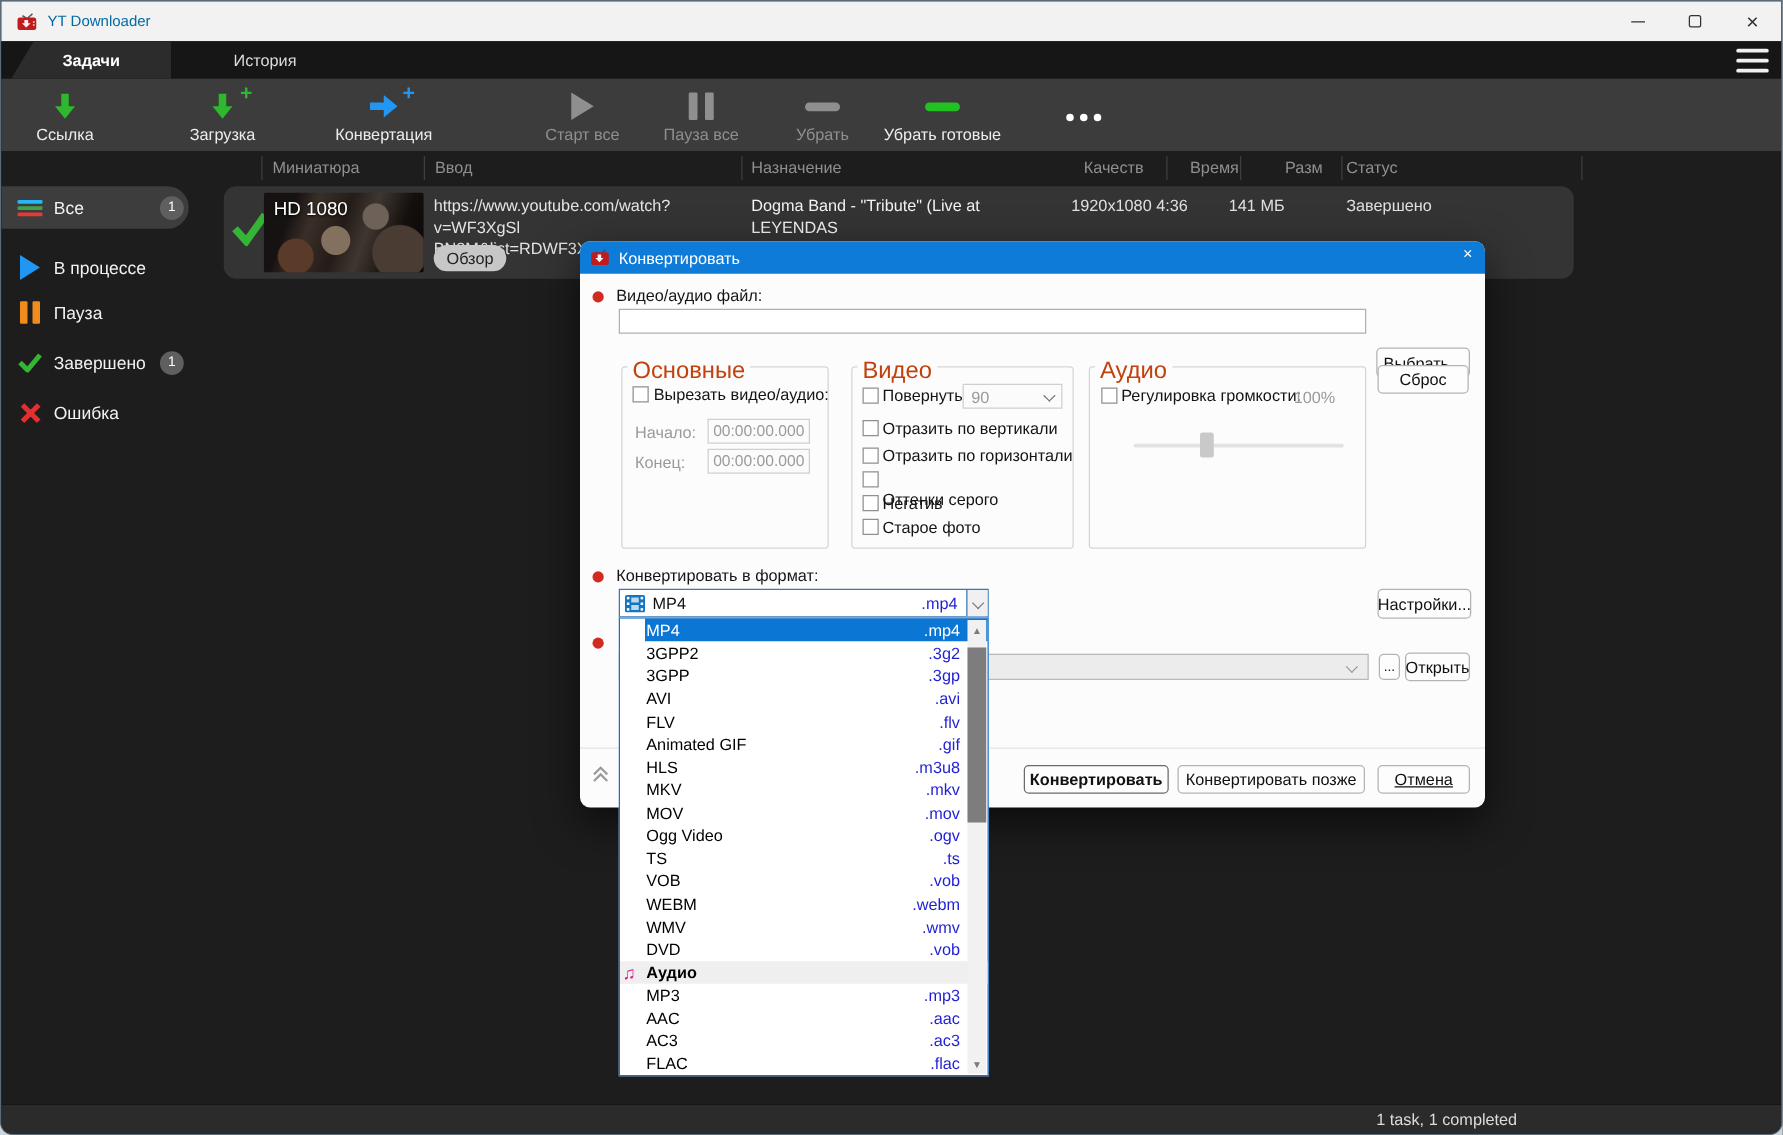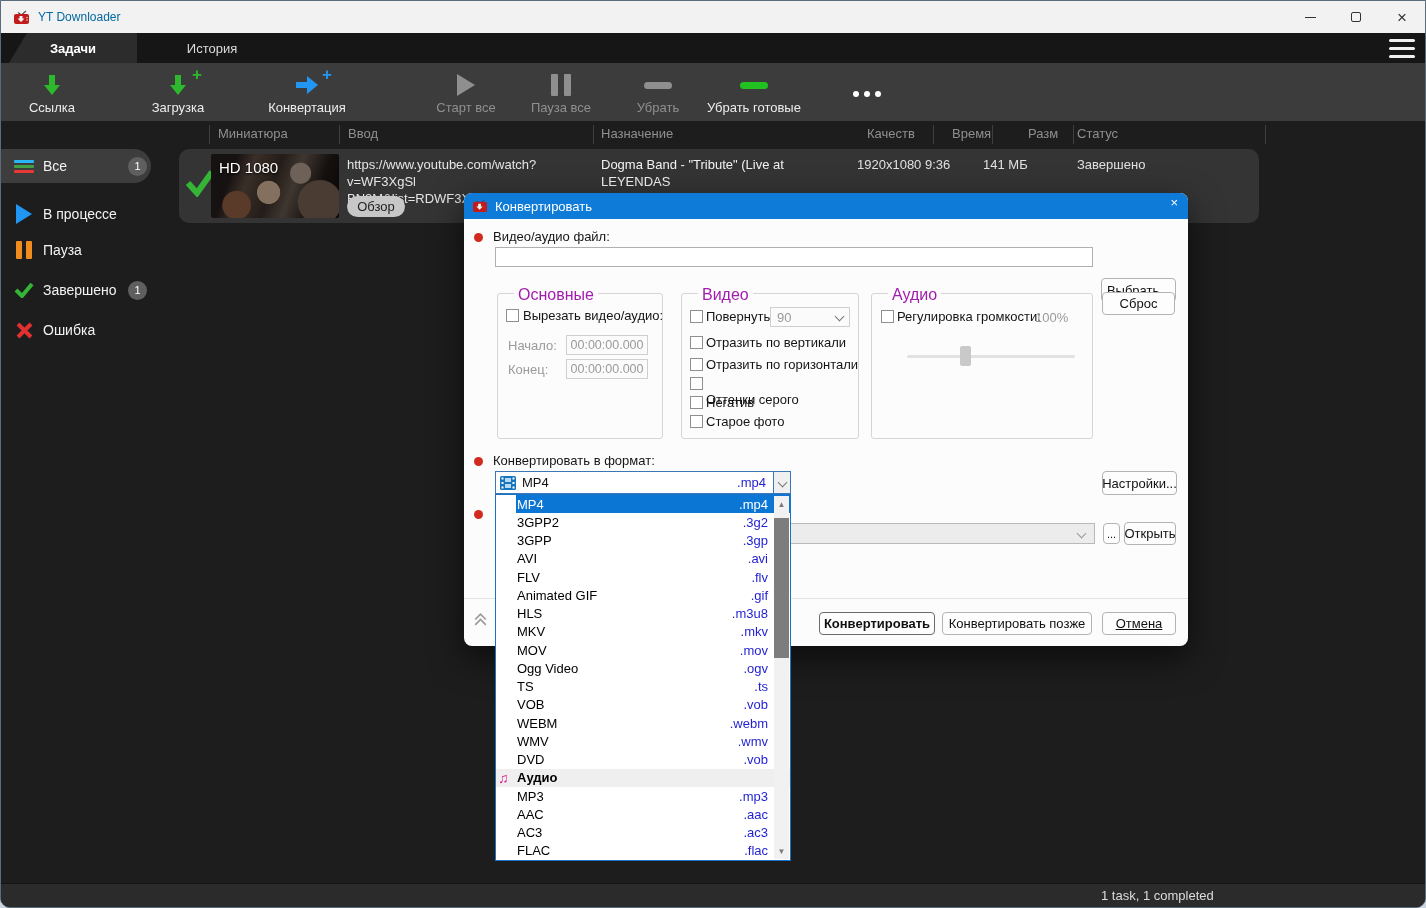--- a/index.html
+++ b/index.html
@@ -80,21 +80,21 @@
                display:flex; align-items:center; padding-left:8px; gap:7px; }
   .dlg-title span { color:#fff; font-size:13px; }
   .dlg-close { position:absolute; right:10px; top:2px; color:#fff; font-size:17px; }
   .reddot { position:absolute; width:9px; height:9px; border-radius:50%; background:#d22a1e; }
   .dlabel { position:absolute; color:#151515; }
   .dinput { position:absolute; border:1px solid #b0b0b0; background:#fff; font:13px "Liberation Sans",sans-serif; padding:0 4px; }
   .btn { position:absolute; background:#fdfdfd; border:1px solid #b3b3b3; border-radius:4px; color:#111;
          font-size:13px; display:flex; align-items:center; justify-content:center; }
   .btn.def { border:1px solid #6b6b6b; font-weight:bold; }
   .grp { position:absolute; border:1px solid #d5d5d5; border-radius:3px; }
-  .gt { position:absolute; top:-8px; left:16px; background:#fcfcfc; padding:0 4px; font-size:16px; color:#a21caf; }
+  .gt { position:absolute; top:-8px; left:4px; background:#fcfcfc; padding:0 4px; font-size:19px; color:#c2410c; }
   .cb { position:absolute; width:13px; height:13px; border:1px solid #8f8f8f; background:#fff; }
   .glabel { position:absolute; font-size:13px; color:#141414; white-space:nowrap; }
   .gray { color:#9a9a9a !important; }
   .ddmini { position:absolute; border:1px solid #cfcfcf; background:#fbfbfb; }
   .chev { position:absolute; width:7px; height:7px; border-right:1.6px solid #777; border-bottom:1.6px solid #777; transform:rotate(45deg); }
   .slider-track { position:absolute; height:3px; background:#e2e2e2; border-radius:2px; }
   .slider-handle { position:absolute; width:11px; height:20px; background:#c9c9c9; border-radius:2px; }
   .combo { position:absolute; background:#fff; display:flex; align-items:center; }
   .combo-fmt { border:1px solid #3a77b8; }
   .combo-codec { border:1px solid #5a5a5a; border-radius:2px; }
@@ -308,21 +308,21 @@
       <div class="urlcell">
         <div>https://www.youtube.com/watch?v=WF3XgSl</div>
         <div>BN3M&amp;list=RDWF3XgSlBN3M&amp;start_radio=...</div>
       </div>
       <div class="browse">Обзор</div>
       <div class="destcell">
         <div>Dogma Band - "Tribute"  (Live at LEYENDAS</div>
         <div>DEL ROCK 2025).mp4</div>
       </div>
       <span class="cell r" style="left:678px;width:70px;">1920x1080</span>
-      <span class="cell r" style="left:746px;width:62px;">9:36</span>
+      <span class="cell r" style="left:746px;width:62px;">4:36</span>
       <span class="cell r" style="left:804px;width:84px;">141 МБ</span>
       <span class="cell" style="left:898px;">Завершено</span>
     </div>
   </div>
 
   <div class="statusbar">
     <span>1 task, 1 completed</span>
   </div>
 
   <div class="dialog">

